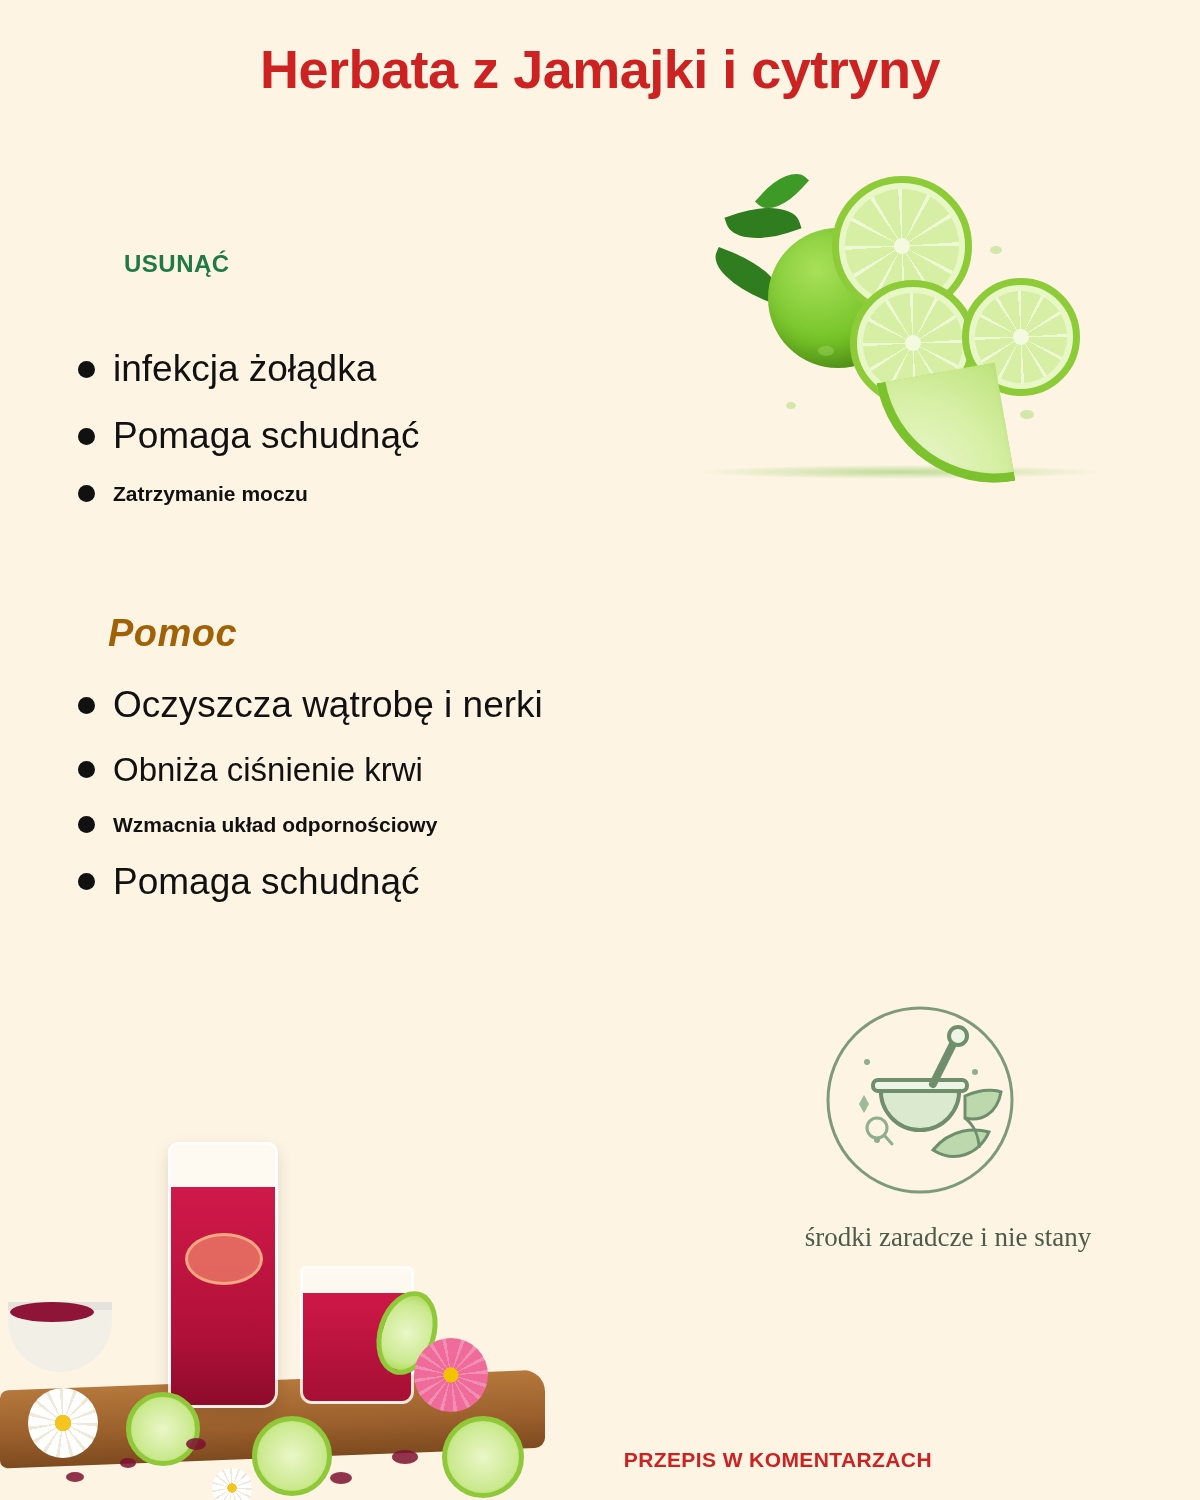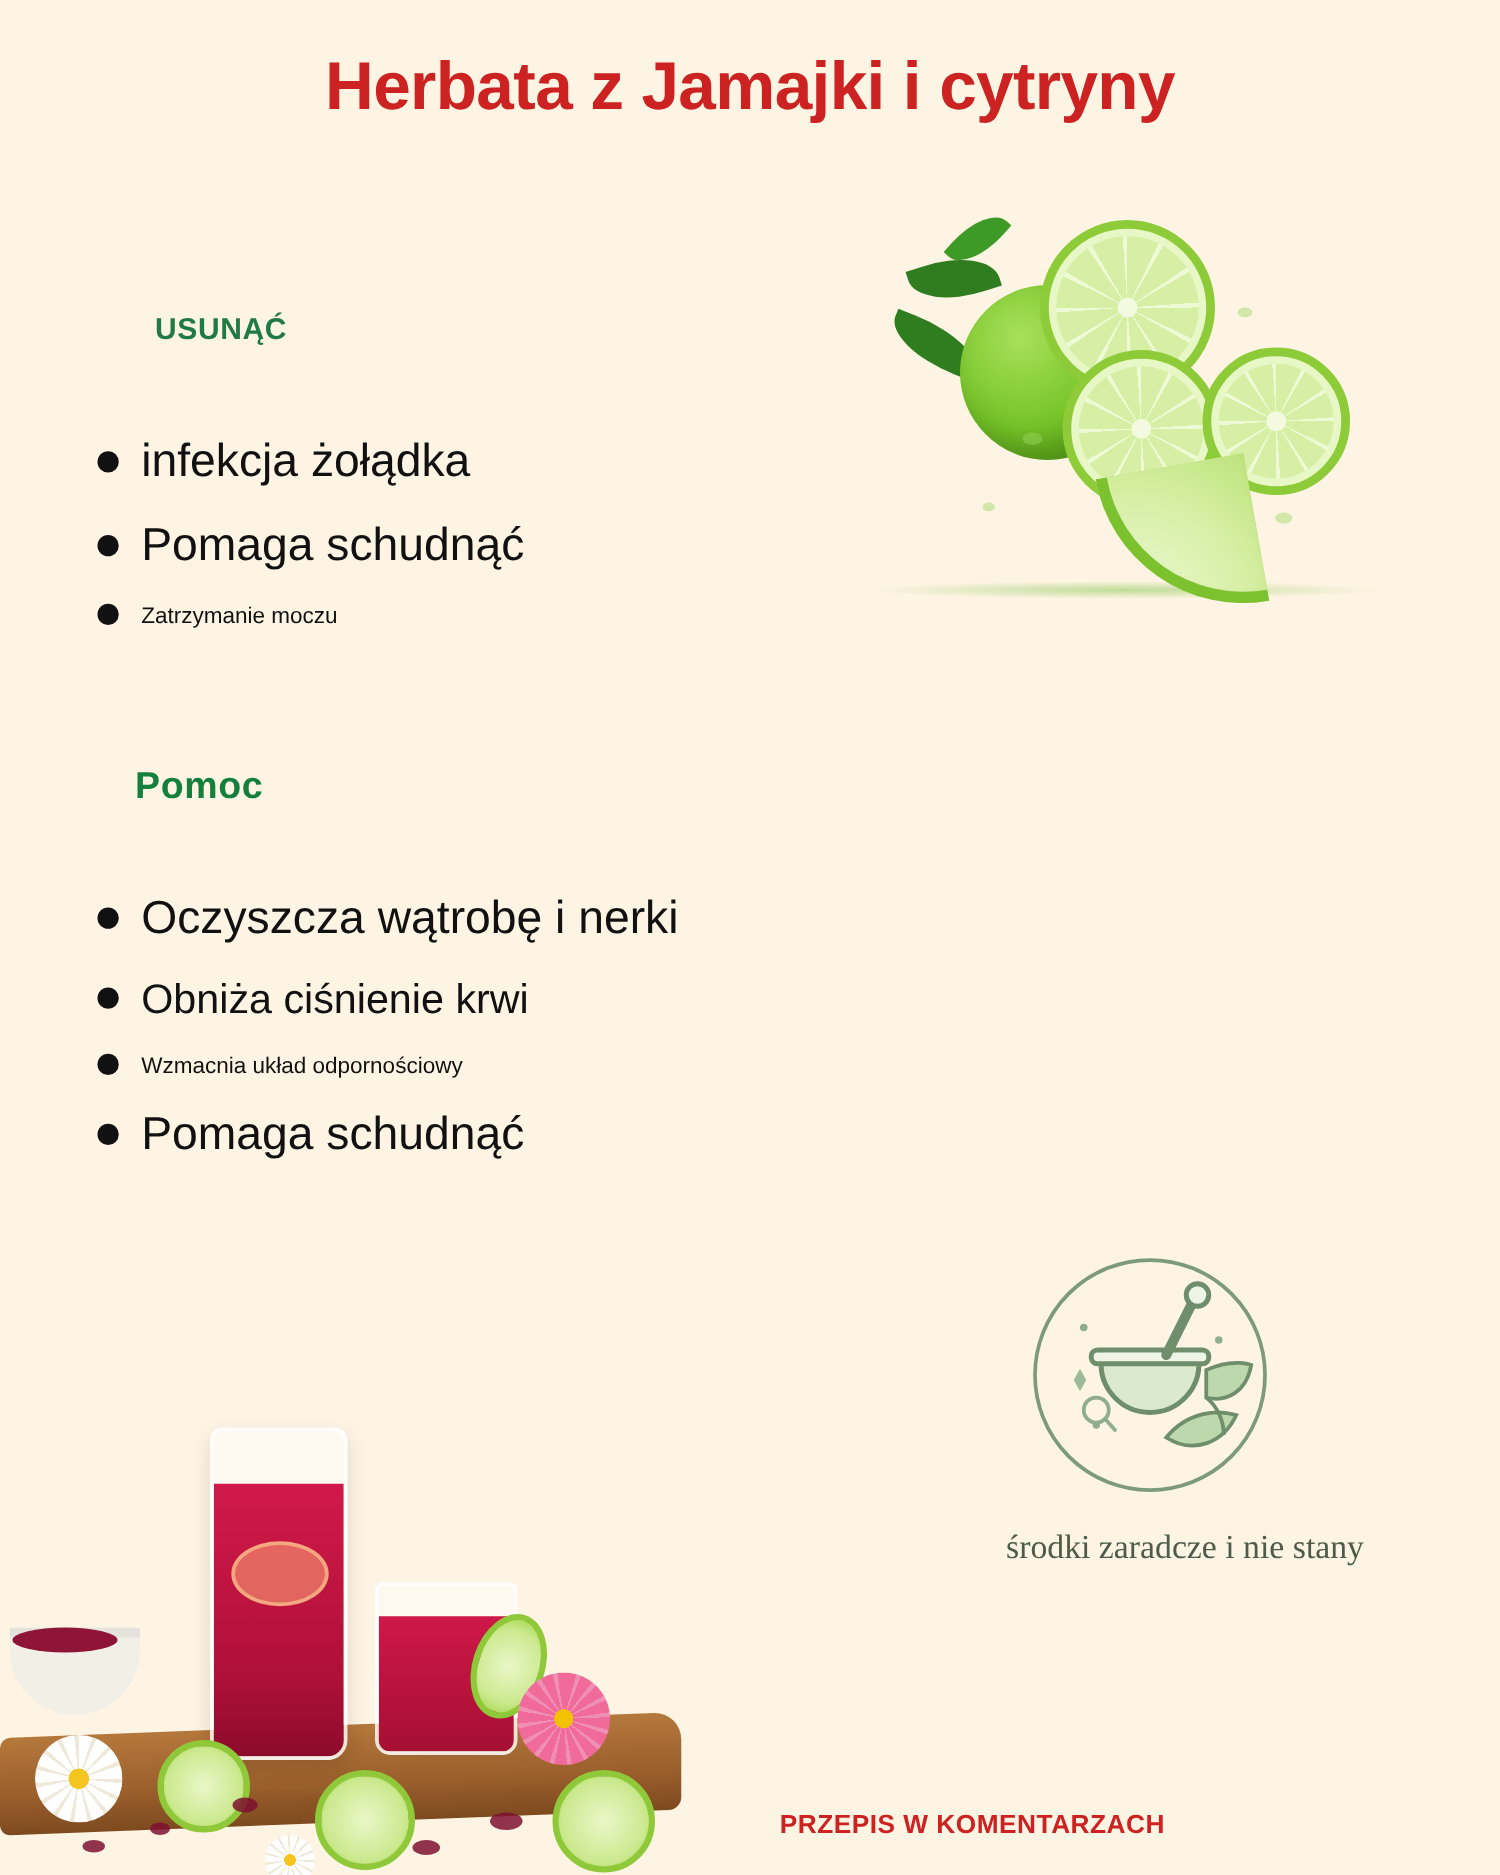--- a/index.html
+++ b/index.html
@@ -44,30 +44,31 @@
   }
   .head-remove {
     top: 250px;
     left: 124px;
     font-size: 24px;
     color: #1f7a43;
   }
   .head-help {
     top: 612px;
     left: 108px;
-    font-size: 30px;
-    color: #15803d;
+    font-size: 38px;
+    color: #a16207;
+    font-style: italic;
   }
 
   
   .list {
     position: absolute;
   }
   .list-remove { top: 325px; left: 78px; width: 620px; }
-  .list-help   { top: 690px; left: 78px; width: 760px; }
+  .list-help   { top: 661px; left: 78px; width: 760px; }
 
   .item {
     display: flex;
     align-items: center;
     margin-bottom: 8px;
     margin-top: 21px;
   }
   .bullet {
     width: 17px;
     height: 17px;
@@ -76,21 +77,21 @@
     flex: 0 0 auto;
     margin-right: 18px;
   }
   .item-text {
     color: #111;
     line-height: 1.25;
   }
 
   .sz-lg  { font-size: 37px; font-weight: 500; }
   .sz-md  { font-size: 33px; font-weight: 500; }
-  .sz-sm  { font-size: 18px; font-weight: 400; }
+  .sz-sm  { font-size: 21px; font-weight: 700; }
 
   .item.sp-lg { margin-bottom: 20px; }
 
   
   .limes {
     position: absolute;
     top: 150px;
     left: 690px;
     width: 420px;
     height: 380px;

